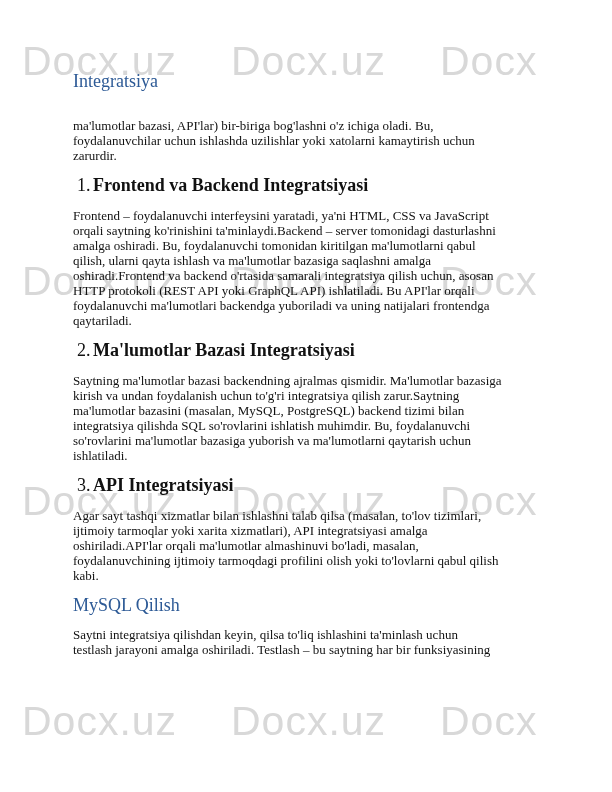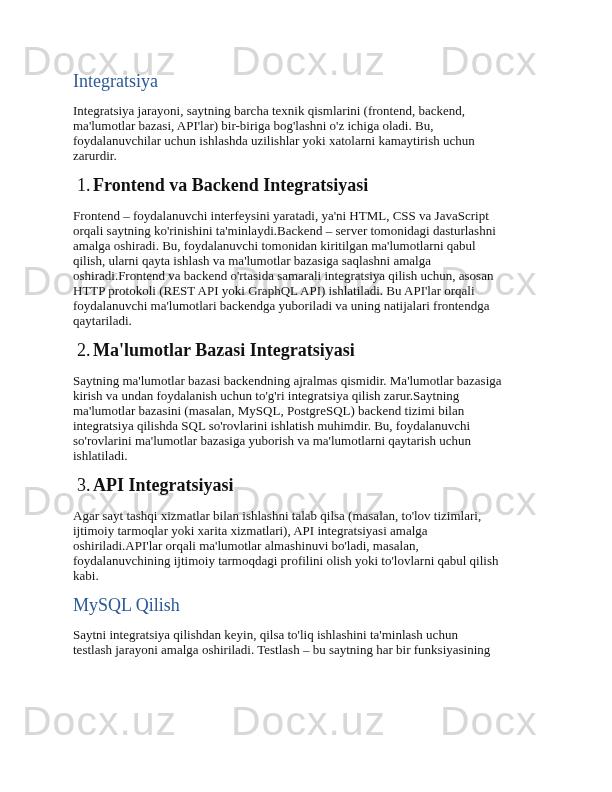--- a/index.html
+++ b/index.html
@@ -82,21 +82,21 @@
       <span class="wm" style="left: 440px; top: 481px; color: rgb(216, 216, 216); font-size: 41px;">Docx.uz</span>
       <span class="wm" style="left: 22px; top: 701px; color: rgb(216, 216, 216); font-size: 41px;">Docx.uz</span>
       <span class="wm" style="left: 231px; top: 701px; color: rgb(216, 216, 216); font-size: 41px;">Docx.uz</span>
       <span class="wm" style="left: 440px; top: 701px; color: rgb(216, 216, 216); font-size: 41px;">Docx.uz</span>
     </div>
 
   <div class="content">
 
     <h1 class="doc-heading" style="color: rgb(45, 90, 150);">Integratsiya</h1>
 
-    <p class="doc-p"><span>Integratsiya jarayoni, saytning barcha texnik qismlarini (frontend, backend,</span><br><span>ma'lumotlar bazasi, API'lar) bir-biriga bog'lashni o'z ichiga oladi. Bu,</span><br><span>foydalanuvchilar uchun ishlashda uzilishlar yoki xatolarni kamaytirish uchun</span><br><span>zarurdir.</span></p>
+    <p class="doc-p"><br><span>ma'lumotlar bazasi, API'lar) bir-biriga bog'lashni o'z ichiga oladi. Bu,</span><br><span>foydalanuvchilar uchun ishlashda uzilishlar yoki xatolarni kamaytirish uchun</span><br><span>zarurdir.</span></p>
 
     <div class="list-item">
       <span class="num">1.</span><span class="li-label">Frontend va Backend Integratsiyasi</span>
     </div>
 
     <p class="doc-p"><b>Frontend</b><span> – foydalanuvchi interfeysini yaratadi, ya'ni HTML, CSS va JavaScript</span><br><span>orqali saytning ko'rinishini ta'minlaydi.</span><b>Backend</b><span> – server tomonidagi dasturlashni</span><br><span>amalga oshiradi. Bu, foydalanuvchi tomonidan kiritilgan ma'lumotlarni qabul</span><br><span>qilish, ularni qayta ishlash va ma'lumotlar bazasiga saqlashni amalga</span><br><span>oshiradi.Frontend va backend o'rtasida samarali integratsiya qilish uchun, asosan</span><br><span>HTTP protokoli (REST API yoki GraphQL API) ishlatiladi. Bu API'lar orqali</span><br><span>foydalanuvchi ma'lumotlari backendga yuboriladi va uning natijalari frontendga</span><br><span>qaytariladi.</span></p>
 
     <div class="list-item">
       <span class="num">2.</span><span class="li-label">Ma'lumotlar Bazasi Integratsiyasi</span>
     </div>

